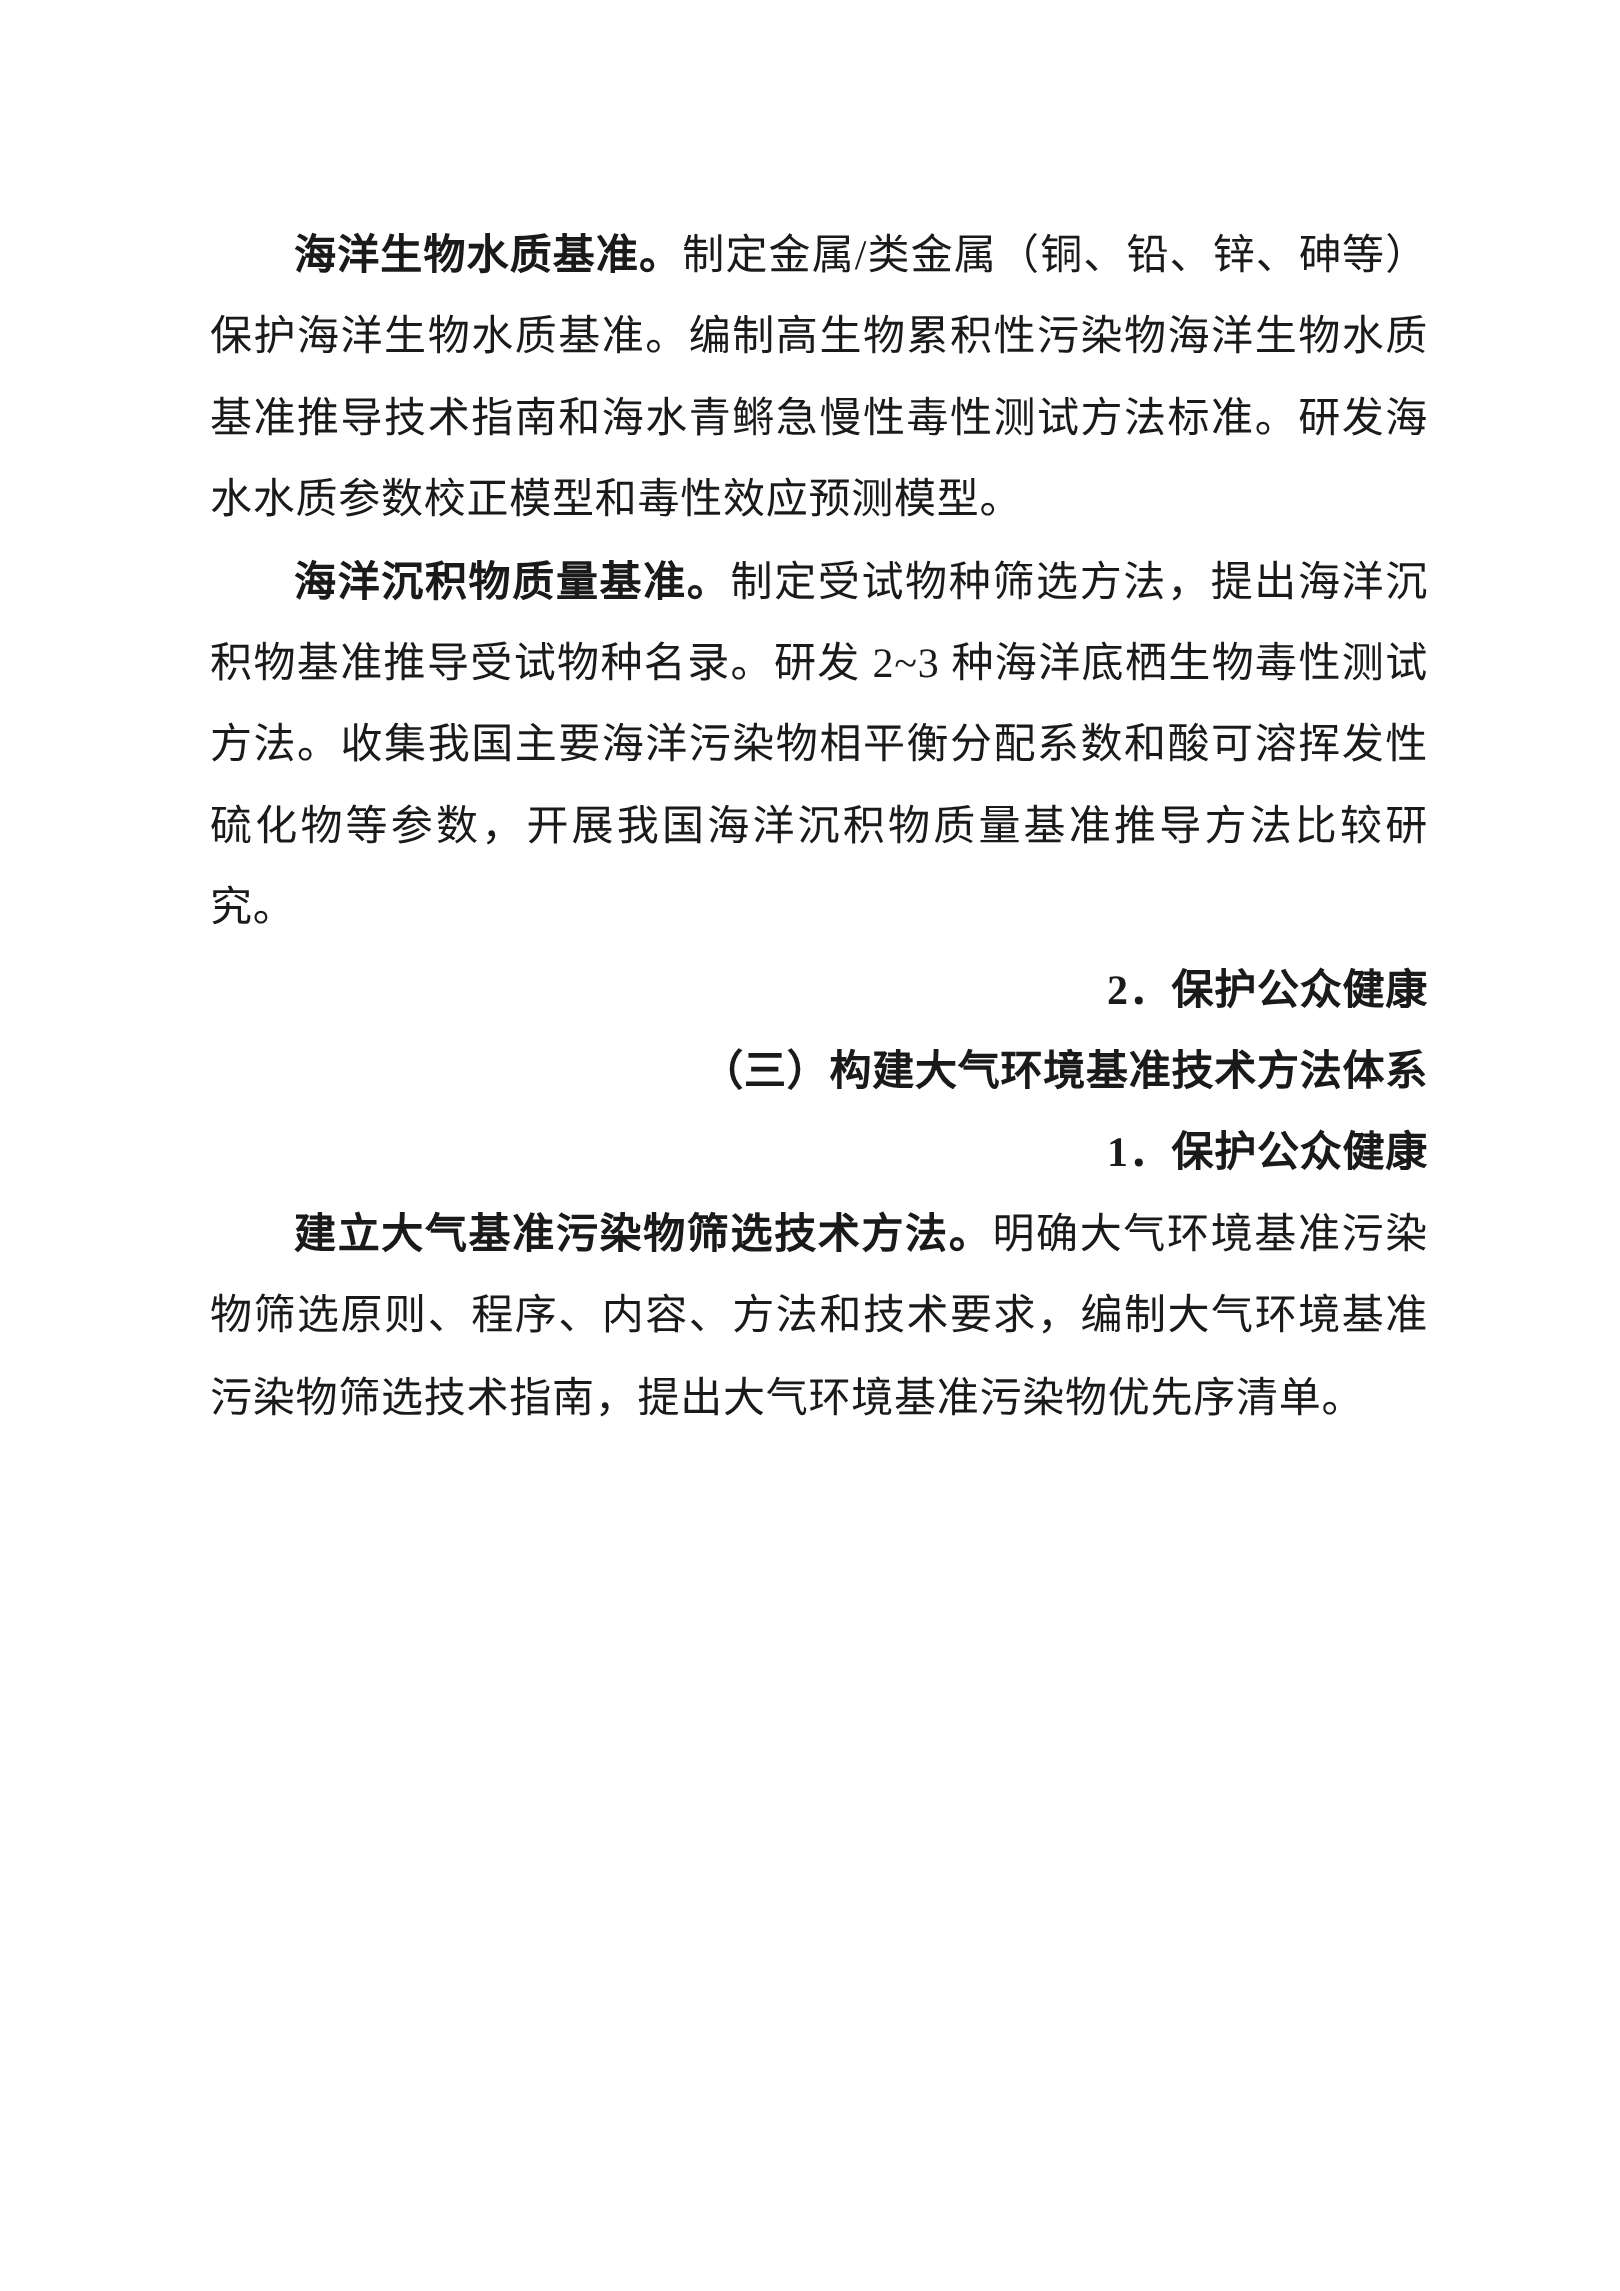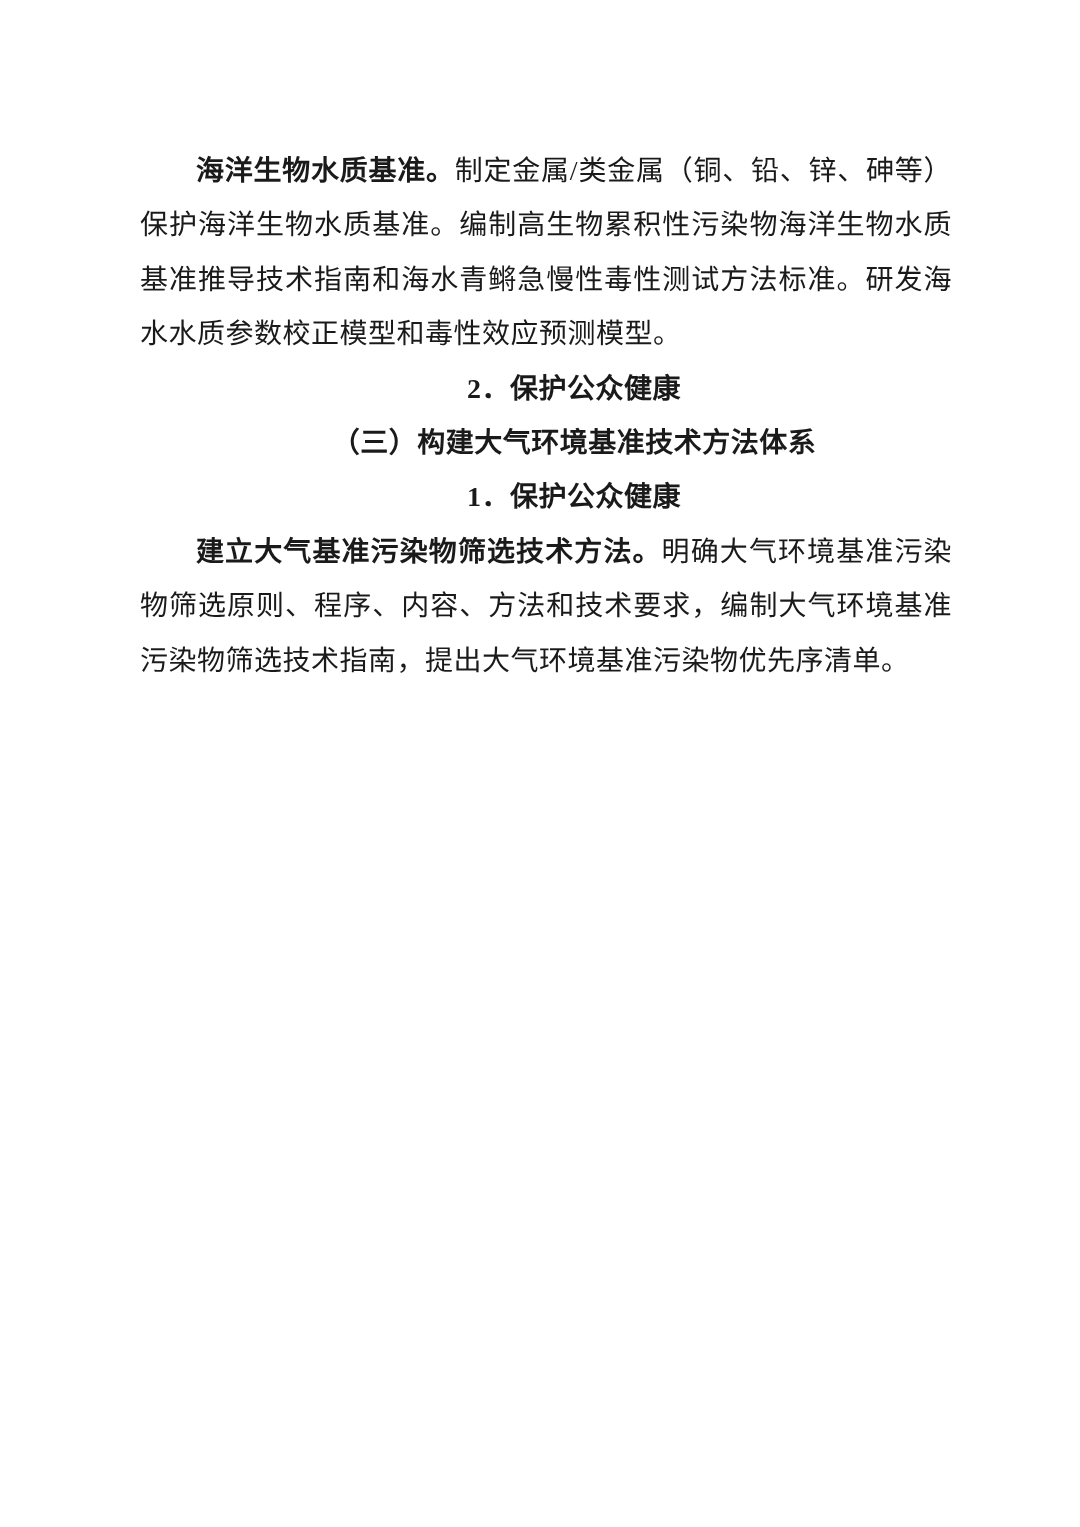--- a/index.html
+++ b/index.html
@@ -27,21 +27,21 @@
     padding: 0;
     font-size: 28px;
     line-height: 54.4px;
     text-align: justify;
     text-justify: inter-character;
     text-indent: 2em;
     letter-spacing: 0.5px;
   }
   .heading {
     font-weight: 700;
-    text-align: center;
+    text-align: right;
   }
   .para .lead {
     font-weight: 700;
   }
   .para .body-text {
     font-weight: 400;
   }
   .page-number {
     position: absolute;
     right: 136px;
@@ -54,20 +54,21 @@
 </style>
 </head>
 <body>
 
 <div class="page">
   <main class="doc-content">
 
     <p class="para"><span class="lead">海洋生物水质基准。</span><span class="body-text">制定金属/类金属（铜、铅、锌、砷等）保护海洋生物水质基准。编制高生物累积性污染物海洋生物水质基准推导技术指南和海水青鳉急慢性毒性测试方法标准。研发海水水质参数校正模型和毒性效应预测模型。</span></p>
 
 
+    <p class="para"><span class="lead">海洋沉积物质量基准。</span><span class="body-text">制定受试物种筛选方法，提出海洋沉积物基准推导受试物种名录。研发 2~3 种海洋底栖生物毒性测试方法。收集我国主要海洋污染物相平衡分配系数和酸可溶挥发性硫化物等参数，开展我国海洋沉积物质量基准推导方法比较研究。</span></p>
 
     <p class="heading">2．保护公众健康</p>
 
 
     <p class="heading">（三）构建大气环境基准技术方法体系</p>
 
     <p class="heading">1．保护公众健康</p>
 
     <p class="para"><span class="lead">建立大气基准污染物筛选技术方法。</span><span class="body-text">明确大气环境基准污染物筛选原则、程序、内容、方法和技术要求，编制大气环境基准污染物筛选技术指南，提出大气环境基准污染物优先序清单。</span></p>
 

